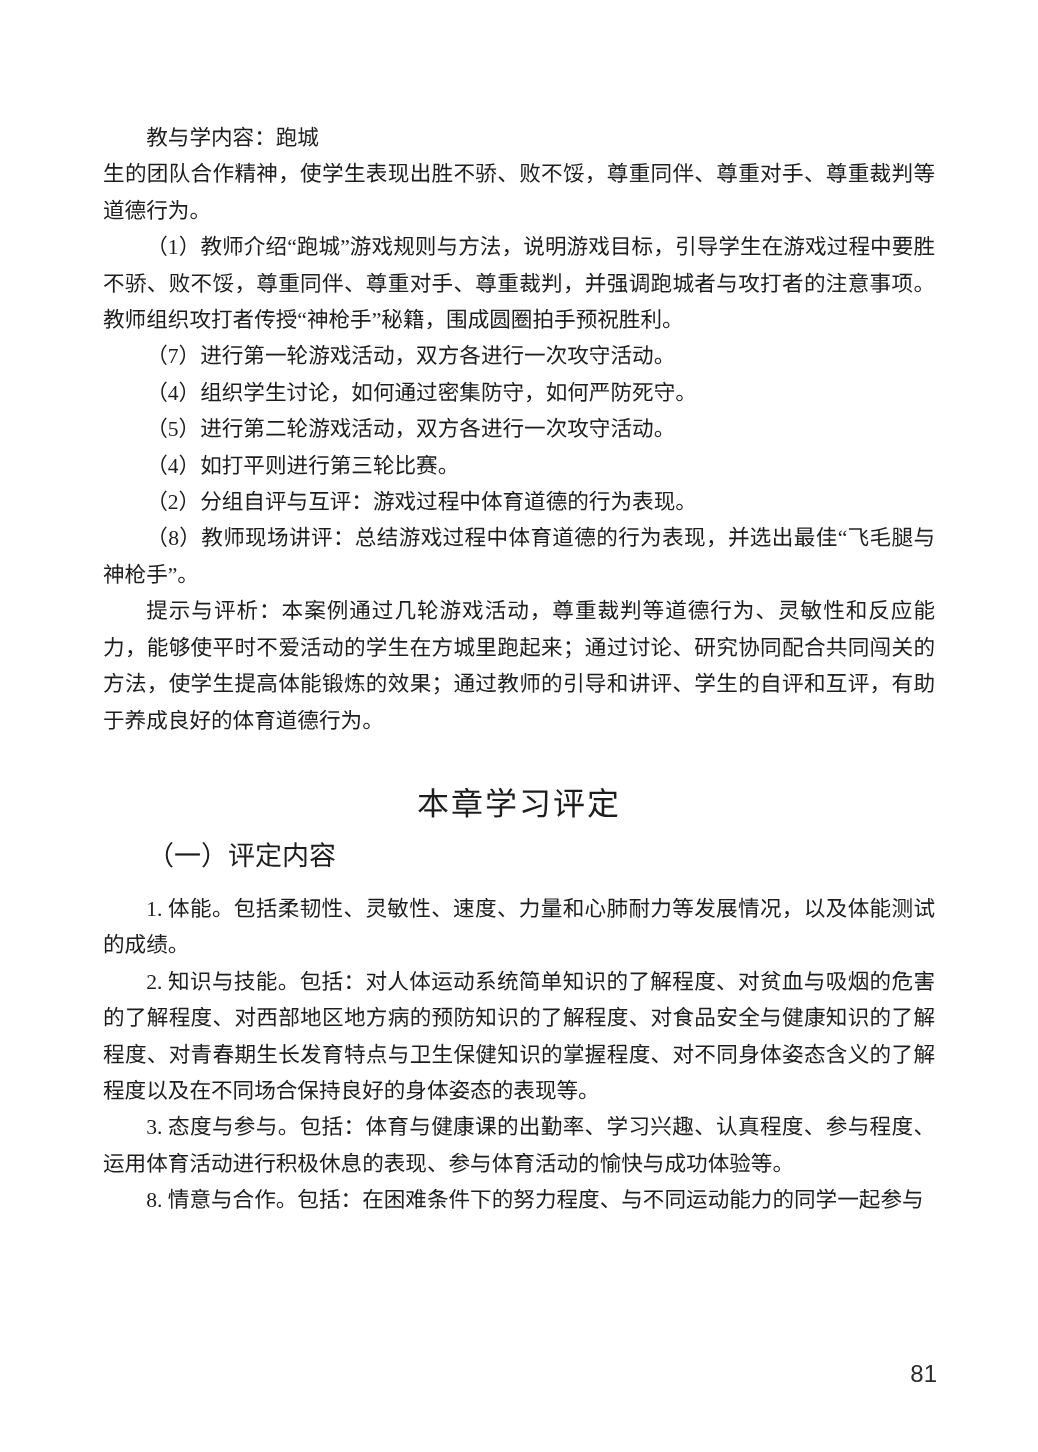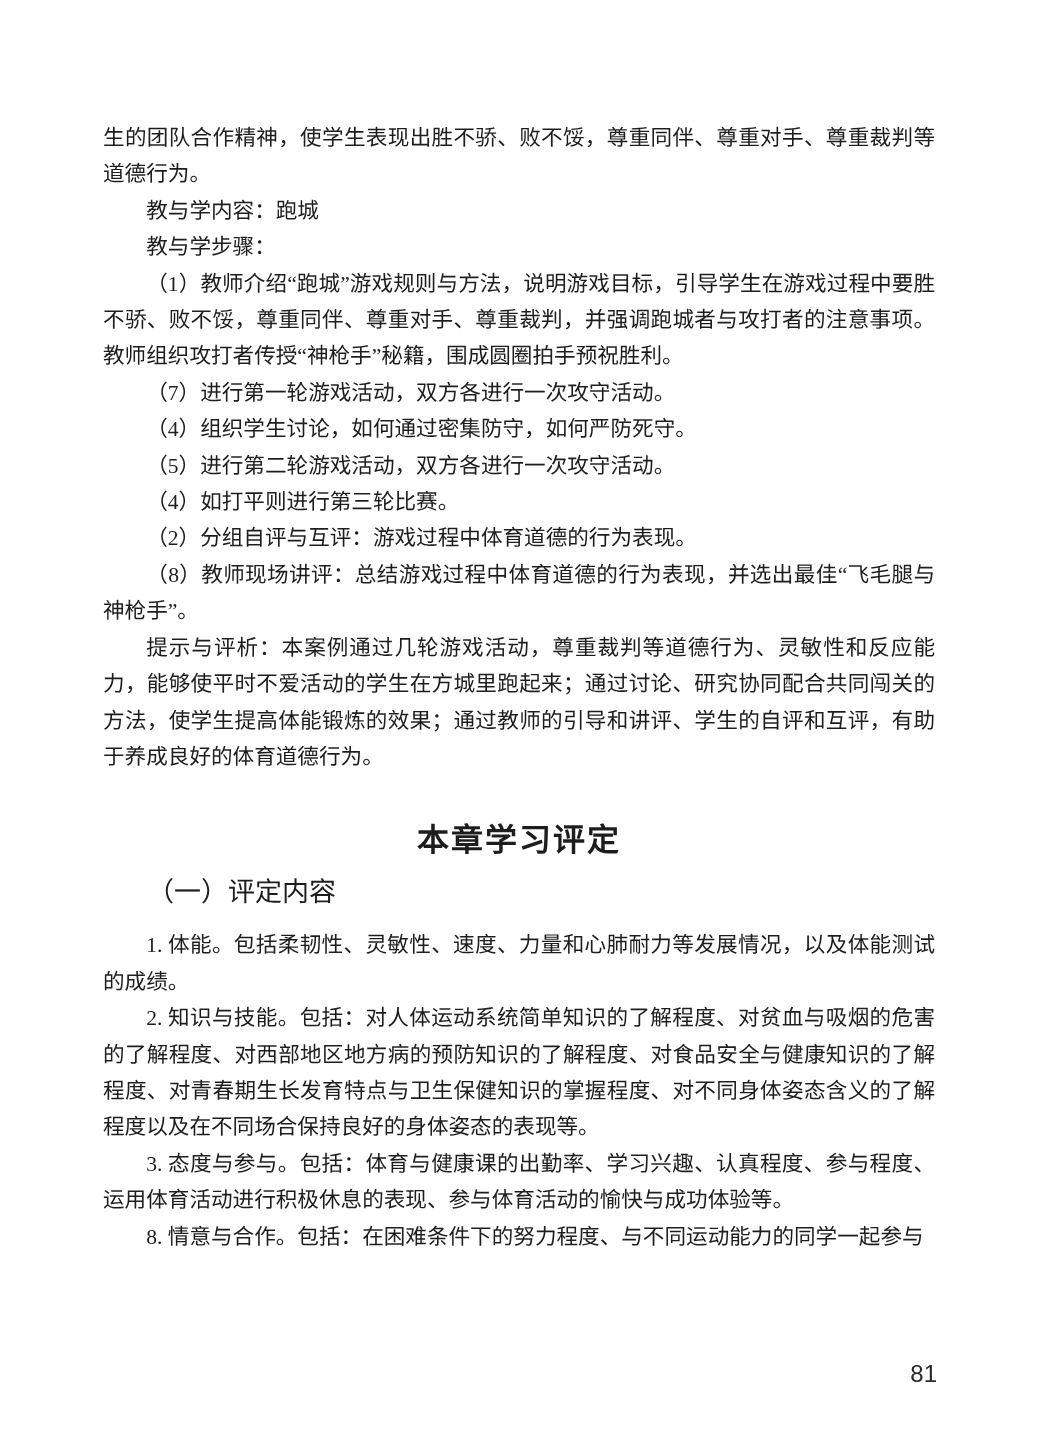--- a/index.html
+++ b/index.html
@@ -31,21 +31,21 @@
     word-break: break-all;
   }
   .p.indent {
     text-indent: 2em;
   }
   .chapter-heading {
     margin: 44px 0 0 0;
     text-align: center;
     font-family: "Liberation Sans", sans-serif;
     font-size: 32px;
-    font-weight: 700;
+    font-weight: 400;
     line-height: 42px;
     letter-spacing: 2px;
     color: #1d1d1d;
   }
   .sub-heading {
     margin: 14px 0 0 0;
     padding-left: 44px;
     font-family: "Liberation Serif", serif;
     font-size: 27px;
     font-weight: 400;
@@ -63,23 +63,22 @@
     font-size: 24px;
     color: #2a2a2a;
     margin-top: 10px;
   }
 </style>
 </head>
 <body>
 
 <div class="page">
   <main class="content">
+    <p class="p indent">教与学内容：跑城</p>
     <p class="p">生的团队合作精神，使学生表现出胜不骄、败不馁，尊重同伴、尊重对手、尊重裁判等道德行为。</p>
-    <p class="p indent">教与学内容：跑城</p>
-    <p class="p indent">教与学步骤：</p>
     <p class="p indent">（1）教师介绍“跑城”游戏规则与方法，说明游戏目标，引导学生在游戏过程中要胜不骄、败不馁，尊重同伴、尊重对手、尊重裁判，并强调跑城者与攻打者的注意事项。教师组织攻打者传授“神枪手”秘籍，围成圆圈拍手预祝胜利。</p>
     <p class="p indent">（7）进行第一轮游戏活动，双方各进行一次攻守活动。</p>
     <p class="p indent">（4）组织学生讨论，如何通过密集防守，如何严防死守。</p>
     <p class="p indent">（5）进行第二轮游戏活动，双方各进行一次攻守活动。</p>
     <p class="p indent">（4）如打平则进行第三轮比赛。</p>
     <p class="p indent">（2）分组自评与互评：游戏过程中体育道德的行为表现。</p>
     <p class="p indent">（8）教师现场讲评：总结游戏过程中体育道德的行为表现，并选出最佳“飞毛腿与神枪手”。</p>
     <p class="p indent">提示与评析：本案例通过几轮游戏活动，尊重裁判等道德行为、灵敏性和反应能力，能够使平时不爱活动的学生在方城里跑起来；通过讨论、研究协同配合共同闯关的方法，使学生提高体能锻炼的效果；通过教师的引导和讲评、学生的自评和互评，有助于养成良好的体育道德行为。</p>
 
     <h1 class="chapter-heading">本章学习评定</h1>

